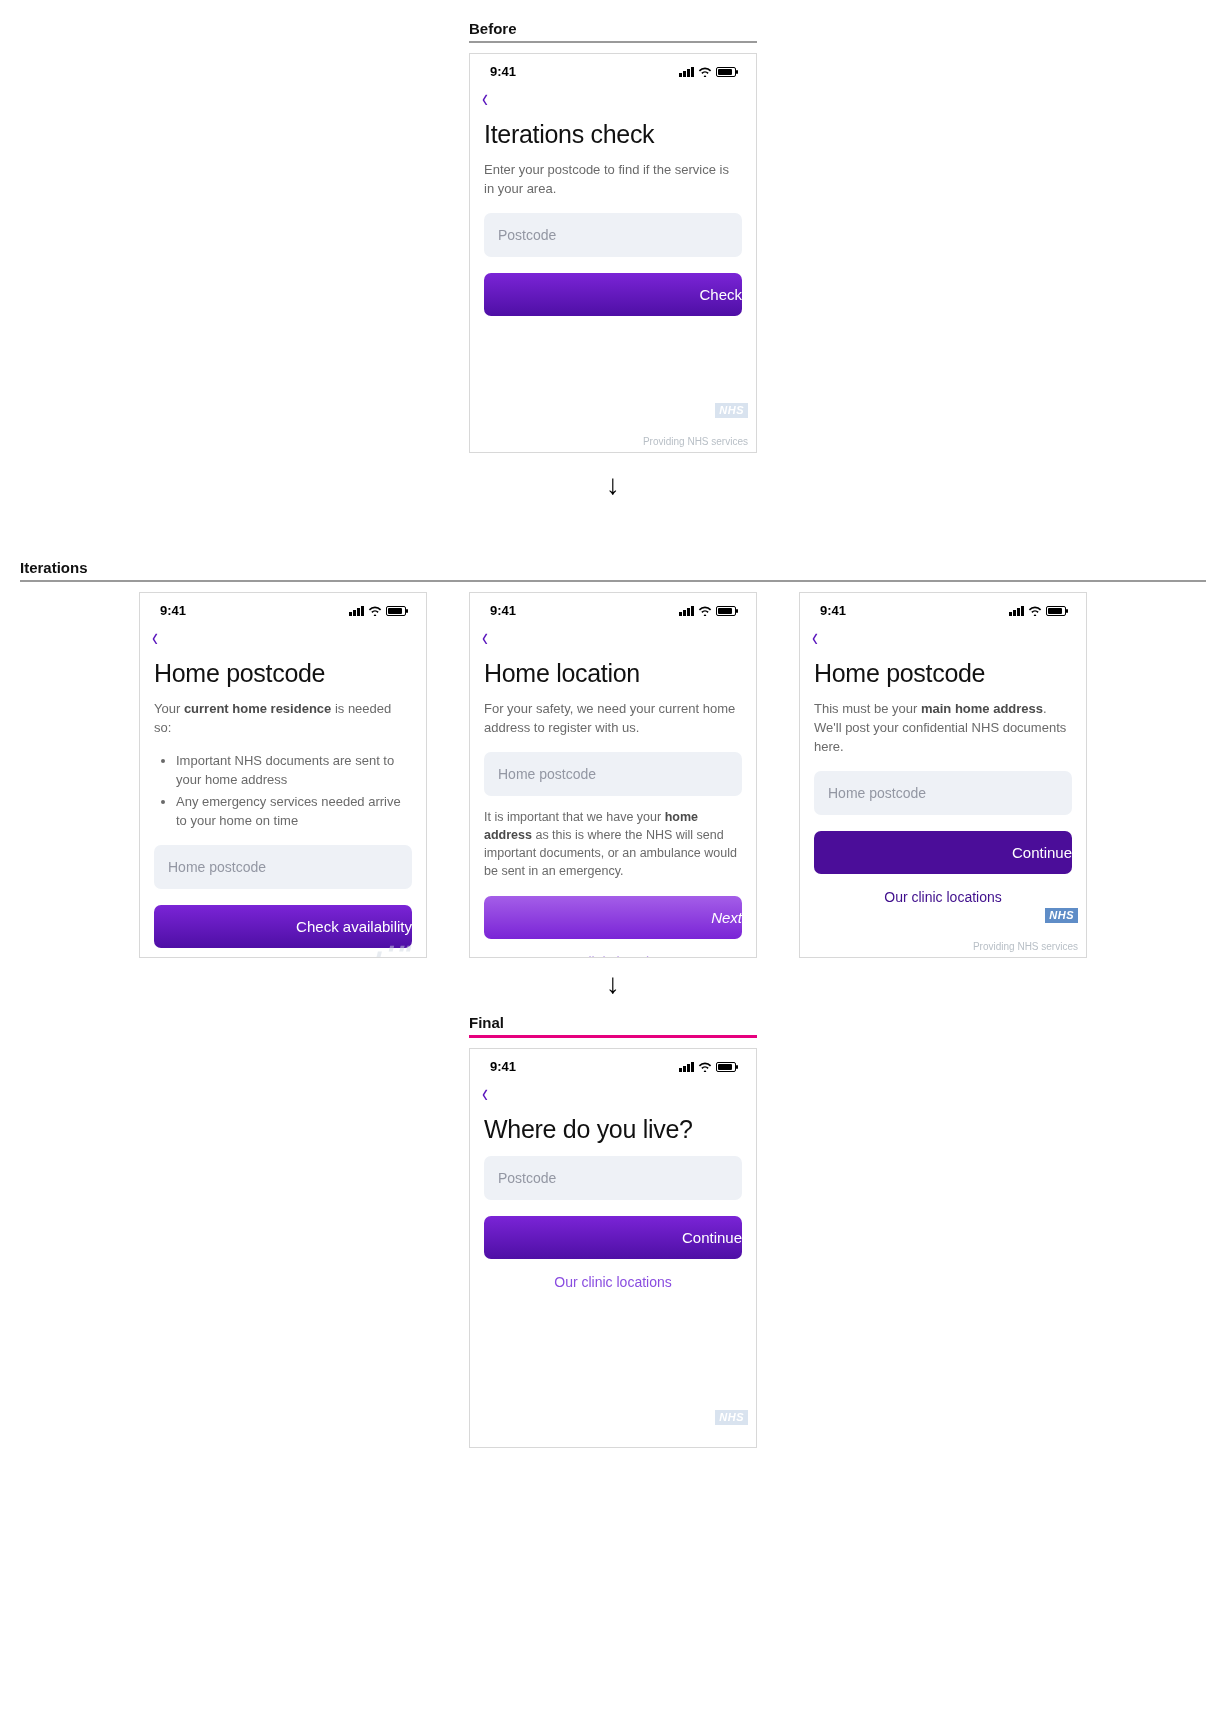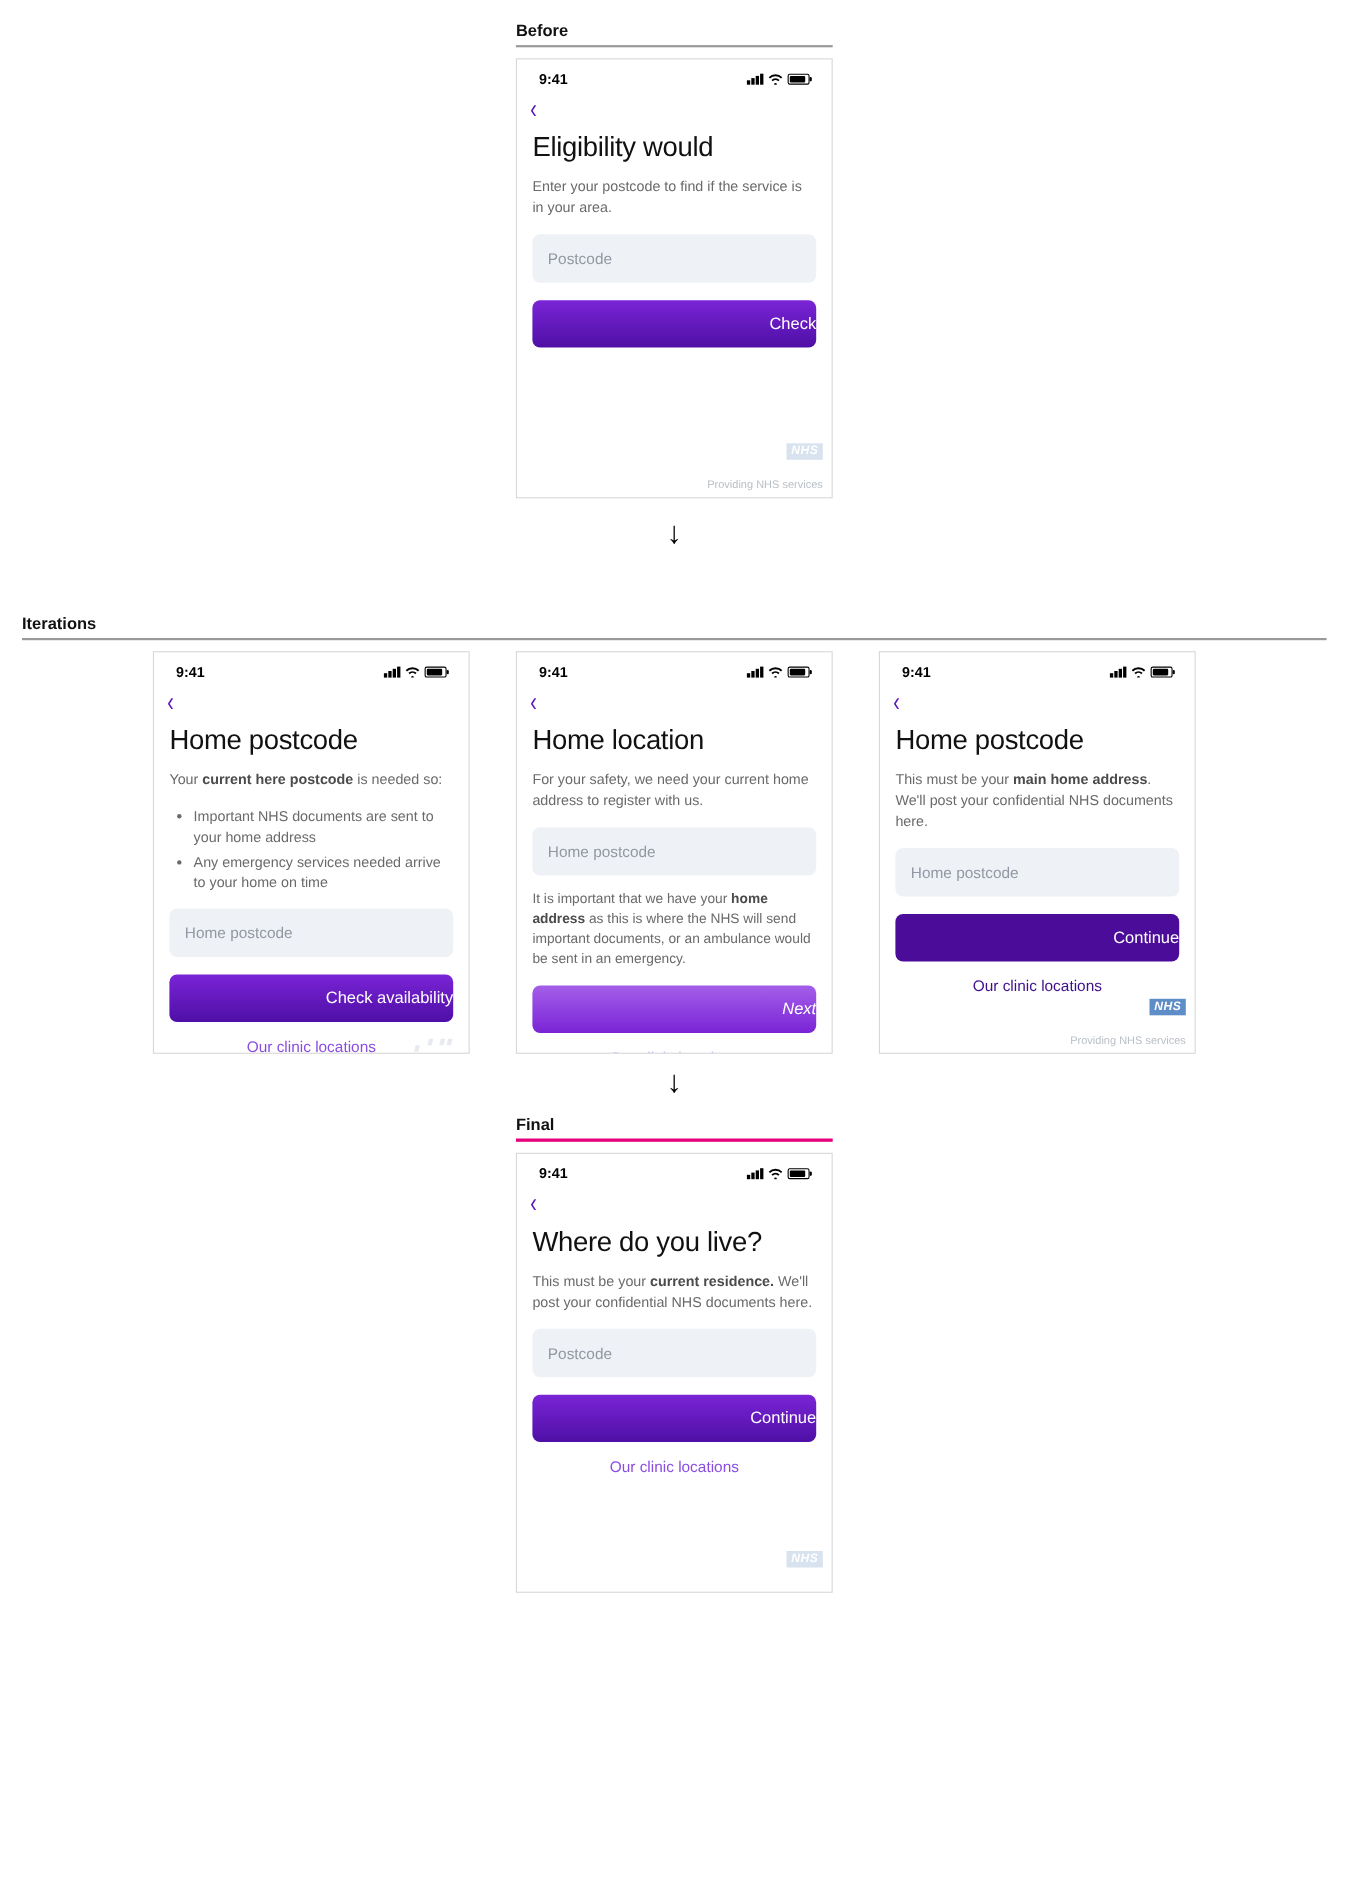--- a/index.html
+++ b/index.html
@@ -122,21 +122,21 @@
         <svg width="14" height="11" viewBox="0 0 14 11">
             <path d="M7 9.5a1.2 1.2 0 100 2.4 1.2 1.2 0 000-2.4zM3.3 6.7a5.2 5.2 0 017.4 0l-1.2 1.2a3.5 3.5 0 00-5 0zM.8 4.2a8.7 8.7 0 0112.4 0L12 5.4a7 7 0 00-10 0z" fill="#000"></path>
           </svg>
         <span class="batt">
             <i></i>
           </span>
       </span>
     </div>
     <div class="back-row"><span class="back-chevron">‹</span></div>
     <div class="screen-body">
-      <h1 class="title">Eligibility would</h1>
+      <h1 class="title">Iterations check</h1>
       <p class="desc">Enter your postcode to find if the service is in your area.</p>
       <input class="field" placeholder="Postcode" style="">
       <button class="btn btn-grad">Check</button>
     </div>
     <div class="nhs-footer faded">
       <span class="nhs-logo">NHS</span>
       <span class="tag">Providing NHS services</span>
     </div>
   </div>
 </div>
@@ -163,21 +163,21 @@
           </svg>
         <span class="batt">
             <i></i>
           </span>
       </span>
     </div>
     <div class="back-row"><span class="back-chevron">‹</span></div>
     <div class="screen-body">
       <h1 class="title">Home postcode</h1>
       <p class="desc">
-        <span>Your </span><b>current here postcode</b><span> is needed so:</span>
+        <span>Your </span><b>current home residence</b><span> is needed so:</span>
       </p>
       <ul class="desc-list">
         <li>Important NHS documents are sent to your home address</li>
         <li>Any emergency services needed arrive to your home on time</li>
       </ul>
       <input class="field" placeholder="Home postcode" style="">
       <button class="btn btn-grad">Check availability</button>
       <div class="link-row"><a href="#" class="link">Our clinic locations</a></div>
     </div>
     <div class="nhs-cut">▗▝▝▘</div>
@@ -269,23 +269,20 @@
             <path d="M7 9.5a1.2 1.2 0 100 2.4 1.2 1.2 0 000-2.4zM3.3 6.7a5.2 5.2 0 017.4 0l-1.2 1.2a3.5 3.5 0 00-5 0zM.8 4.2a8.7 8.7 0 0112.4 0L12 5.4a7 7 0 00-10 0z" fill="#000"></path>
           </svg>
         <span class="batt">
             <i></i>
           </span>
       </span>
     </div>
     <div class="back-row"><span class="back-chevron">‹</span></div>
     <div class="screen-body">
       <h1 class="title">Where do you live?</h1>
-      <p class="desc">
-        <span>This must be your </span><b>current residence.</b><span> We'll post your confidential NHS documents here.</span>
-      </p>
       <input class="field" placeholder="Postcode" style="">
       <button class="btn btn-grad">Continue</button>
       <div class="link-row"><a href="#" class="link">Our clinic locations</a></div>
     </div>
     <div class="nhs-footer faded">
       <span class="nhs-logo">NHS</span>
     </div>
   </div>
 </div>
 

